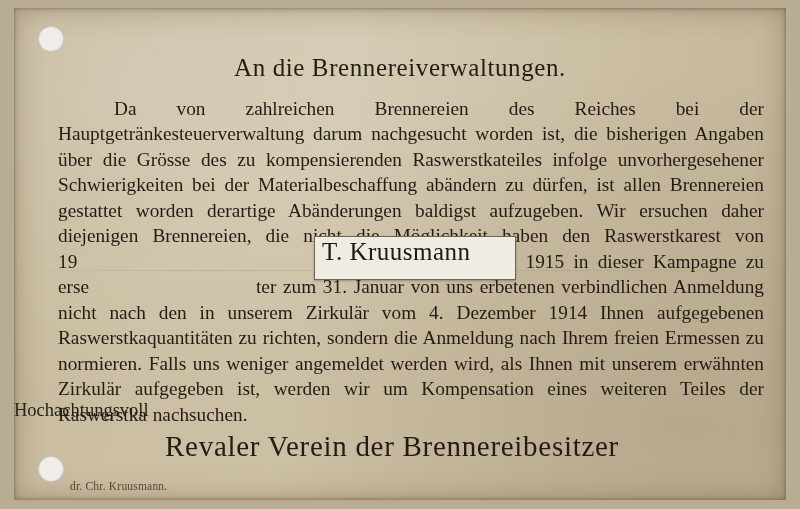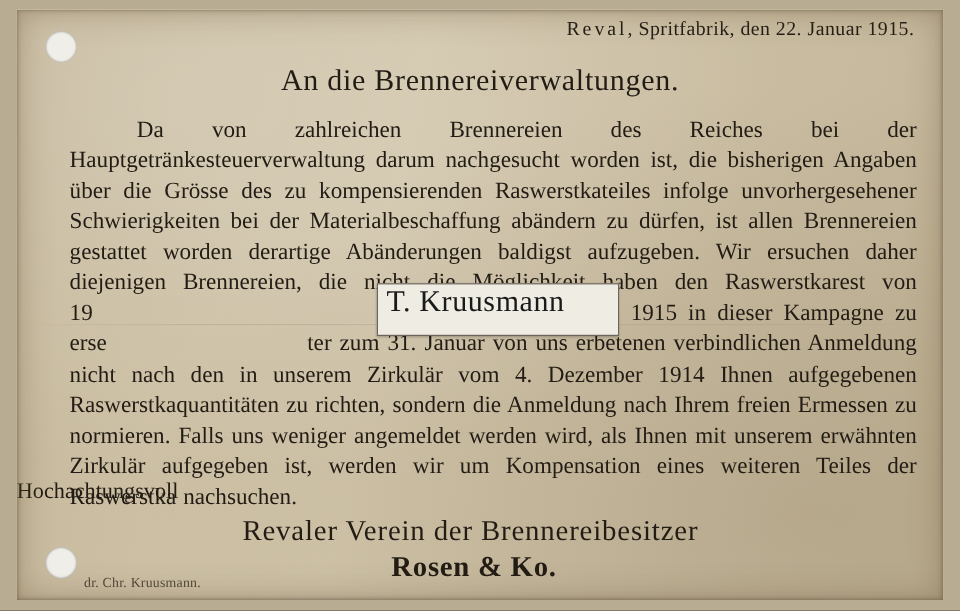--- a/index.html
+++ b/index.html
@@ -123,21 +123,21 @@
     top: 392px;
     text-align: left;
     font-size: 18.5px;
     padding-right: 14px;
   }
   .signature-line {
     position: absolute;
     left: 0; right: 0;
     top: 422px;
     text-align: center;
-    font-size: 24px;
+    font-size: 29px;
     letter-spacing: 0.7px;
     padding-right: 16px;
   }
   .firm {
     position: absolute;
     left: 0; right: 0;
     top: 452px;
     text-align: center;
     font-size: 24px;
     font-weight: bold;
@@ -166,34 +166,30 @@
 </head>
 <body>
 
 <div id="page">
   <div class="card">
     <div class="paper-texture"></div>
     <div class="fold"></div>
 
     <div class="content">
 
-      <div class="dateline">
-        <span class="place">Reval</span><span>, Spritfabrik, den 22. Januar 1915.</span>
-      </div>
 
       <div class="headline">An die Brennereiverwaltungen.</div>
 
       <div class="body">Da von zahlreichen Brennereien des Reiches bei der Hauptgetränkesteuerverwaltung darum nachgesucht worden ist, die bisherigen Angaben über die Grösse des zu kompensierenden Raswerstkateiles infolge unvorhergesehener Schwierigkeiten bei der Materialbeschaffung abändern zu dürfen, ist allen Brennereien gestattet worden derartige Abänderungen baldigst aufzugeben. Wir ersuchen daher diejenigen Brennereien, die nicht die Möglichkeit haben den Raswerstkarest von 19&nbsp;&nbsp;&nbsp;&nbsp;&nbsp;&nbsp;&nbsp;&nbsp;&nbsp;&nbsp;&nbsp;&nbsp;&nbsp;&nbsp;&nbsp;&nbsp;&nbsp;&nbsp;&nbsp;&nbsp;&nbsp;&nbsp;&nbsp;&nbsp;&nbsp;&nbsp;&nbsp;&nbsp;&nbsp; der Raswerstka von 1915 in <b>dieser</b> Kampagne zu erse&nbsp;&nbsp;&nbsp;&nbsp;&nbsp;&nbsp;&nbsp;&nbsp;&nbsp;&nbsp;&nbsp;&nbsp;&nbsp;&nbsp;&nbsp;&nbsp;&nbsp;&nbsp;&nbsp;&nbsp;&nbsp;&nbsp;&nbsp;&nbsp;&nbsp;ter zum 31. Januar von uns erbetenen <b>verbindlichen Anmeldung</b> nicht nach den in unserem Zirkulär vom 4. Dezember 1914 Ihnen aufgegebenen Raswerstkaquantitäten zu richten, sondern die Anmeldung nach Ihrem freien Ermessen zu normieren. Falls uns weniger angemeldet werden wird, als Ihnen mit unserem erwähnten Zirkulär aufgegeben ist, werden wir um Kompensation eines weiteren Teiles der Raswerstka nachsuchen.</div>
 
       <div class="stamp-box"></div>
       <div class="stamp-text">T. Kruusmann</div>
 
       <div class="closing">Hochachtungsvoll</div>
       <div class="signature-line">Revaler Verein der Brennereibesitzer</div>
-      <div class="firm">Rosen &amp; Ko.</div>
 
       <div class="printer-mark">dr. Chr. Kruusmann.</div>
     </div>
 
     <div class="edge-shade"></div>
     <div class="punch top"></div>
     <div class="punch bottom"></div>
   </div>
 </div>
 

